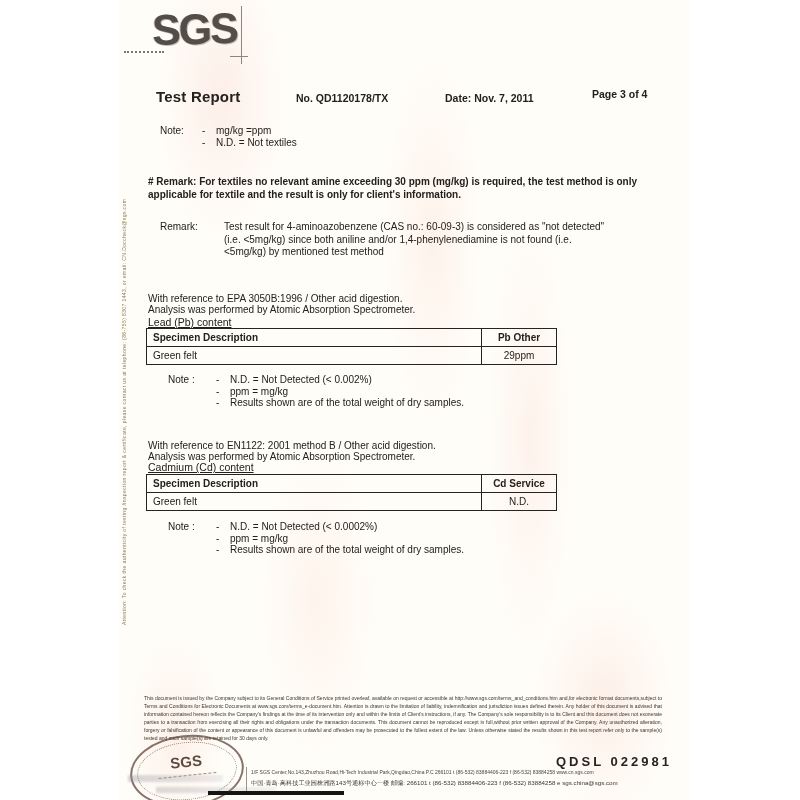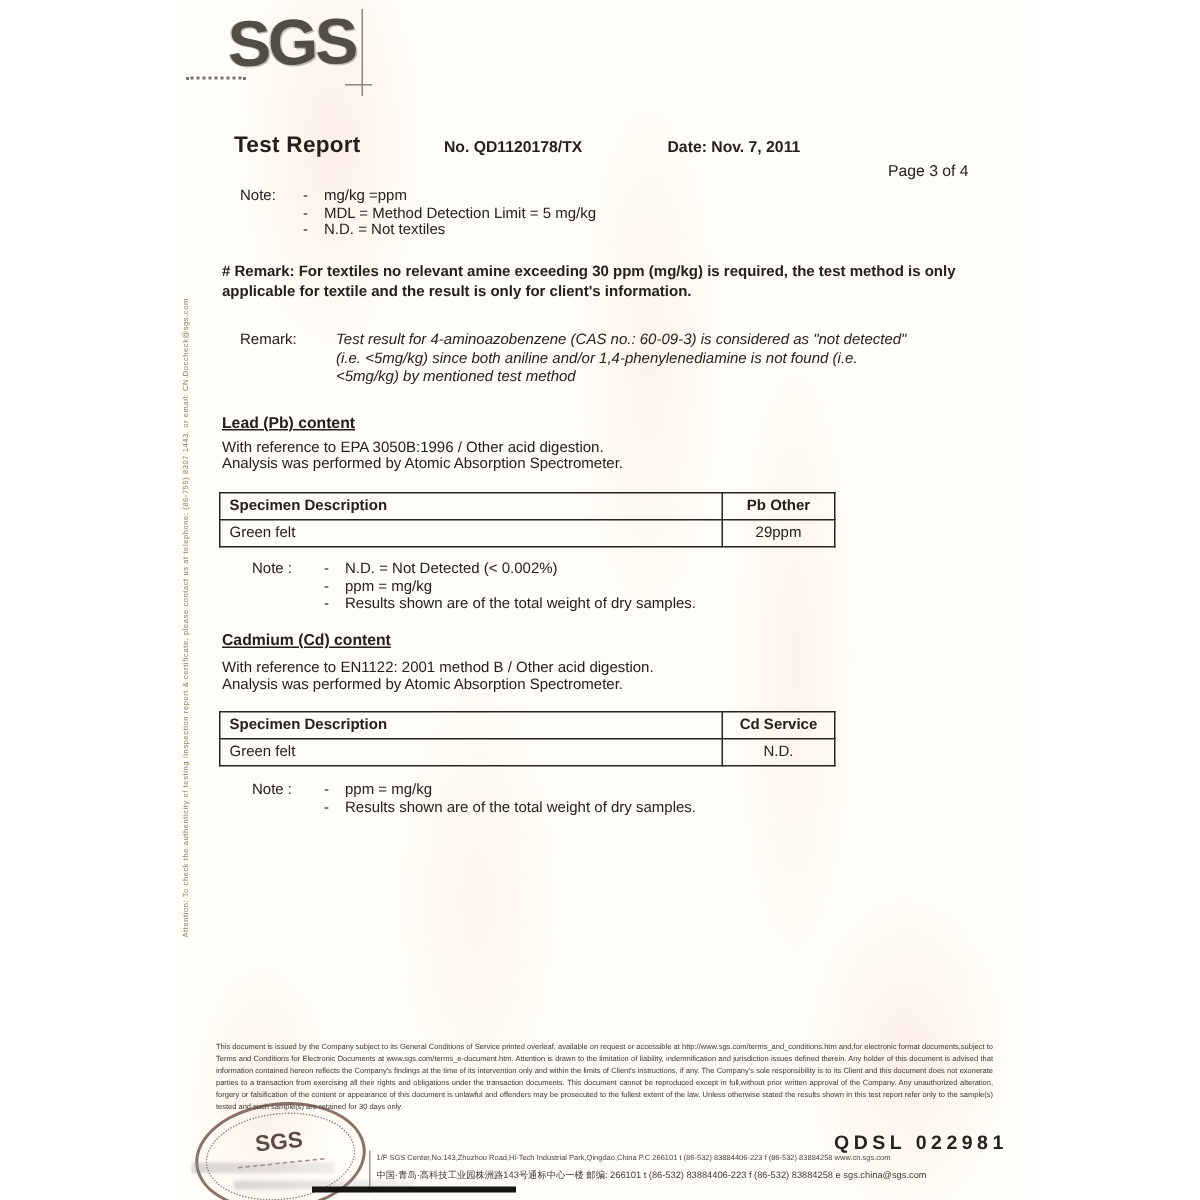--- a/index.html
+++ b/index.html
@@ -32,34 +32,34 @@
     color:#524d46; transform:rotate(-1.5deg);
     text-shadow:1px 1px 0 rgba(82,77,70,.35), -1px 0 0 rgba(82,77,70,.25); }
   .logo-rule-h { left:6px; top:51px; width:40px; border-top:2px dotted #7a756e; }
   .logo-rule-v { left:123px; top:6px; height:58px; border-left:1px solid #8a857e; }
   .logo-rule-h2 { left:112px; top:56px; width:18px; border-top:1px solid #8a857e; }
 
   
   .h-title { left:38px; top:88px; font-size:15px; font-weight:bold; letter-spacing:.2px; }
   .h-no    { left:178px; top:92px; font-size:10.5px; font-weight:bold; }
   .h-date  { left:327px; top:92px; font-size:10.5px; font-weight:bold; }
-  .h-page  { left:474px; top:108px; font-size:10.5px; font-weight:normal; }
+  .h-page  { left:474px; top:88px; font-size:10.5px; font-weight:bold; }
 
   .note-label { left:42px; top:125px; font-size:10px;text-align:center; }
   ul.dash { list-style:none; }
   ul.dash li { position:relative; padding-left:16px; line-height:11.5px; font-size:10px; }
   ul.dash li::before { content:"-"; position:absolute; left:2px; }
   .note-list { left:82px; top:125px; width:300px; }
 
   .hash-remark { left:30px; top:176px; width:520px; font-weight:bold; font-size:10px; line-height:12.5px; }
 
   .remark-label { left:42px; top:221px; font-size:10px; }
-  .remark-text  { left:106px; top:221px; width:392px; font-size:10px; line-height:12.5px;font-style:italic; }
-
-  .sec-head { font-size:10.5px; font-weight:bold; text-decoration:underline; }
+  .remark-text  { left:106px; top:221px; width:392px; font-size:10px; line-height:12.5px; }
+
+  .sec-head { font-size:10.5px; font-weight:normal; text-decoration:underline;margin-top:40px; }
   .lead-head { left:30px; top:276px; }
   .lead-m1 { left:30px; top:293px; }
   .lead-m2 { left:30px; top:304px; }
   .cd-head { left:30px; top:421px;text-align:center; }
   .cd-m1 { left:30px; top:440px; }
   .cd-m2 { left:30px; top:451px; }
   .method { font-size:10px;text-align:center; }
 
   table.res { border-collapse:collapse; table-layout:fixed; width:410px; }
   table.res td, table.res th { border:1.6px solid #26241f; height:18px;
@@ -112,21 +112,20 @@
     <div class="abs logo-rule-h2"></div>
 
     <div class="abs h-title">Test Report</div>
     <div class="abs h-no">No. QD1120178/TX</div>
     <div class="abs h-date">Date: Nov. 7, 2011</div>
     <div class="abs h-page">Page 3 of 4</div>
 
     <div class="abs note-label">Note:</div>
     <ul class="abs dash note-list">
       <li>mg/kg =ppm</li>
-      <li>MDL = Method Detection Limit = 5 mg/kg</li>
       <li>N.D. = Not textiles</li>
     </ul>
 
     <div class="abs hash-remark"># Remark: For textiles no relevant amine exceeding 30 ppm (mg/kg) is required, the test method is only applicable for textile and the result is only for client's information.</div>
 
     <div class="abs remark-label">Remark:</div>
     <div class="abs remark-text">Test result for 4-aminoazobenzene (CAS no.: 60-09-3) is considered as "not detected" (i.e. &lt;5mg/kg) since both aniline and/or 1,4-phenylenediamine is not found (i.e. &lt;5mg/kg) by mentioned test method</div>
 
     <div class="abs sec-head lead-head">Lead (Pb) content</div>
     <div class="abs method lead-m1">With reference to EPA 3050B:1996 / Other acid digestion.</div>
@@ -172,20 +171,21 @@
       </tr>
       <tr>
         <td class="spec">Green felt</td>
         <td class="resc">N.D.</td>
       </tr>
     </tbody>
       </table>
 
     <div class="abs note2-label">Note :</div>
     <ul class="abs dash note2-list">
+      <li>N.D. = Not Detected (&lt; 0.0002%)</li>
       <li>ppm = mg/kg</li>
       <li>Results shown are of the total weight of dry samples.</li>
     </ul>
 
     <div class="abs legal">This document is issued by the Company subject to its General Conditions of Service printed overleaf, available on request or accessible at http://www.sgs.com/terms_and_conditions.htm and,for electronic format documents,subject to Terms and Conditions for Electronic Documents at www.sgs.com/terms_e-document.htm. Attention is drawn to the limitation of liability, indemnification and jurisdiction issues defined therein. Any holder of this document is advised that information contained hereon reflects the Company's findings at the time of its intervention only and within the limits of Client's instructions, if any. The Company's sole responsibility is to its Client and this document does not exonerate parties to a transaction from exercising all their rights and obligations under the transaction documents. This document cannot be reproduced except in full,without prior written approval of the Company. Any unauthorized alteration, forgery or falsification of the content or appearance of this document is unlawful and offenders may be prosecuted to the fullest extent of the law. Unless otherwise stated the results shown in this test report refer only to the sample(s) tested and such sample(s) are retained for 30 days only.</div>
 
     <div class="abs stamp">
       <div class="stamp-inner"></div>
       <div class="stamp-text">SGS</div>
       <div class="stamp-dash"></div>

